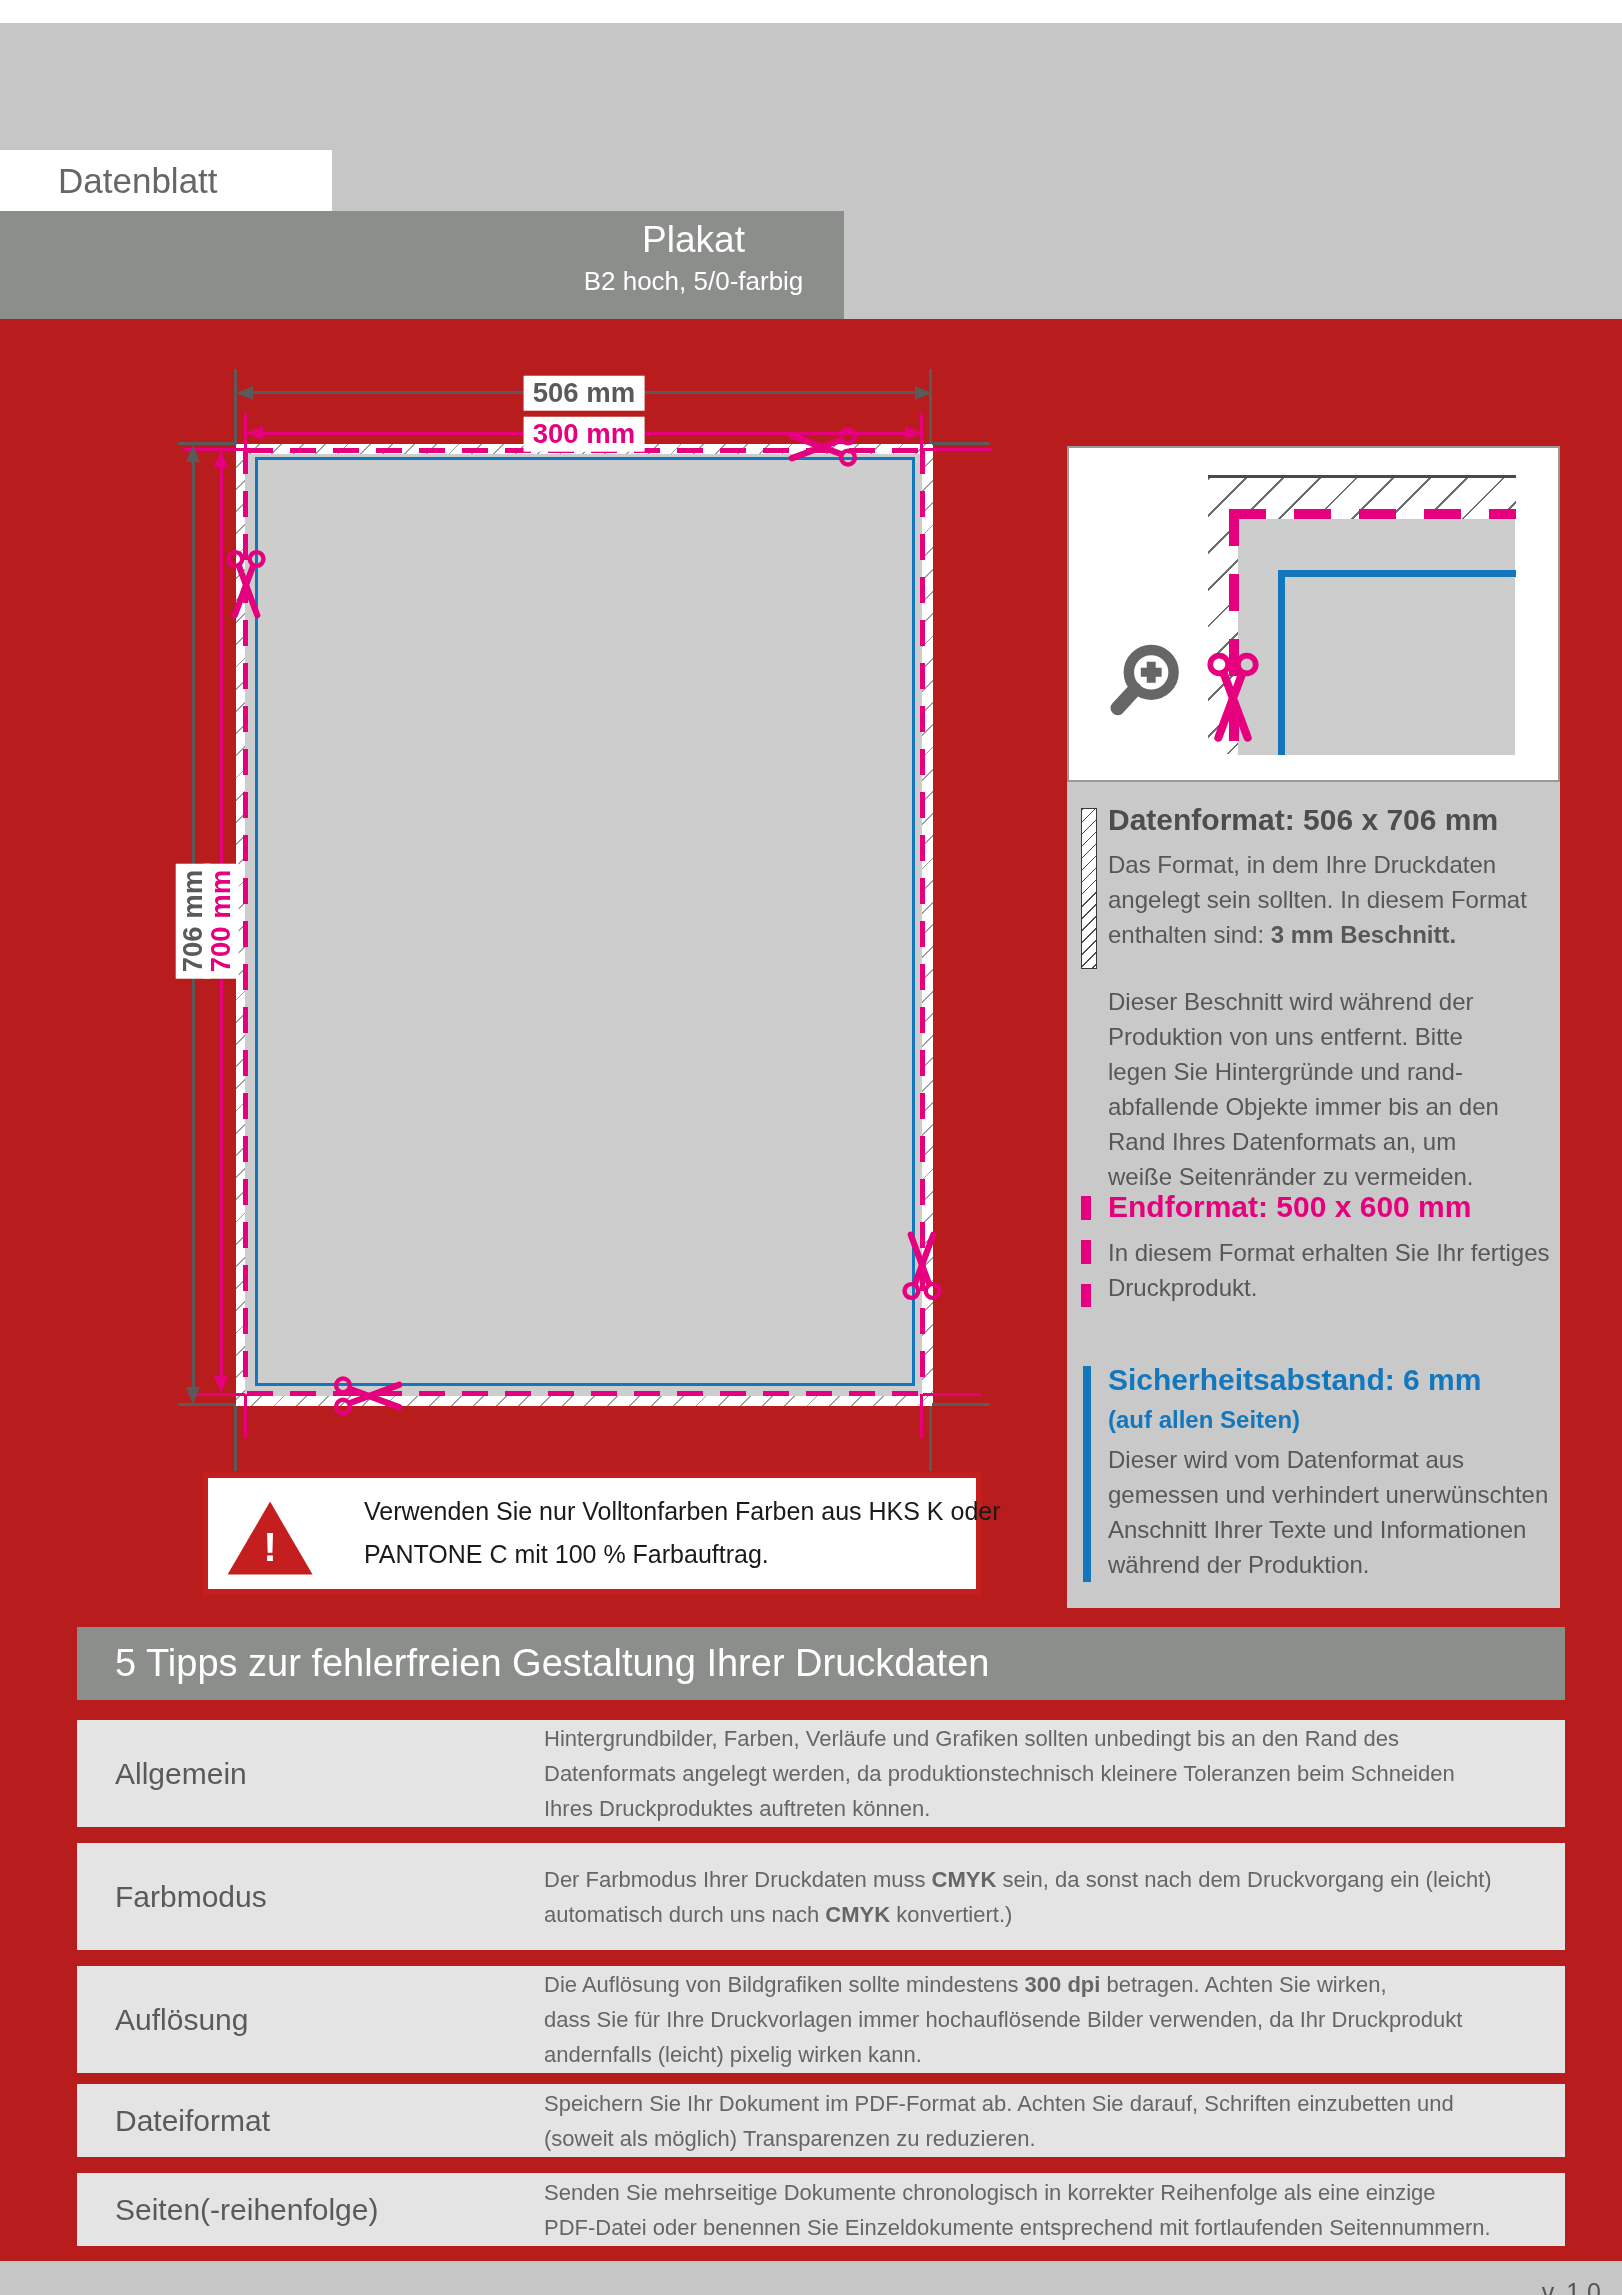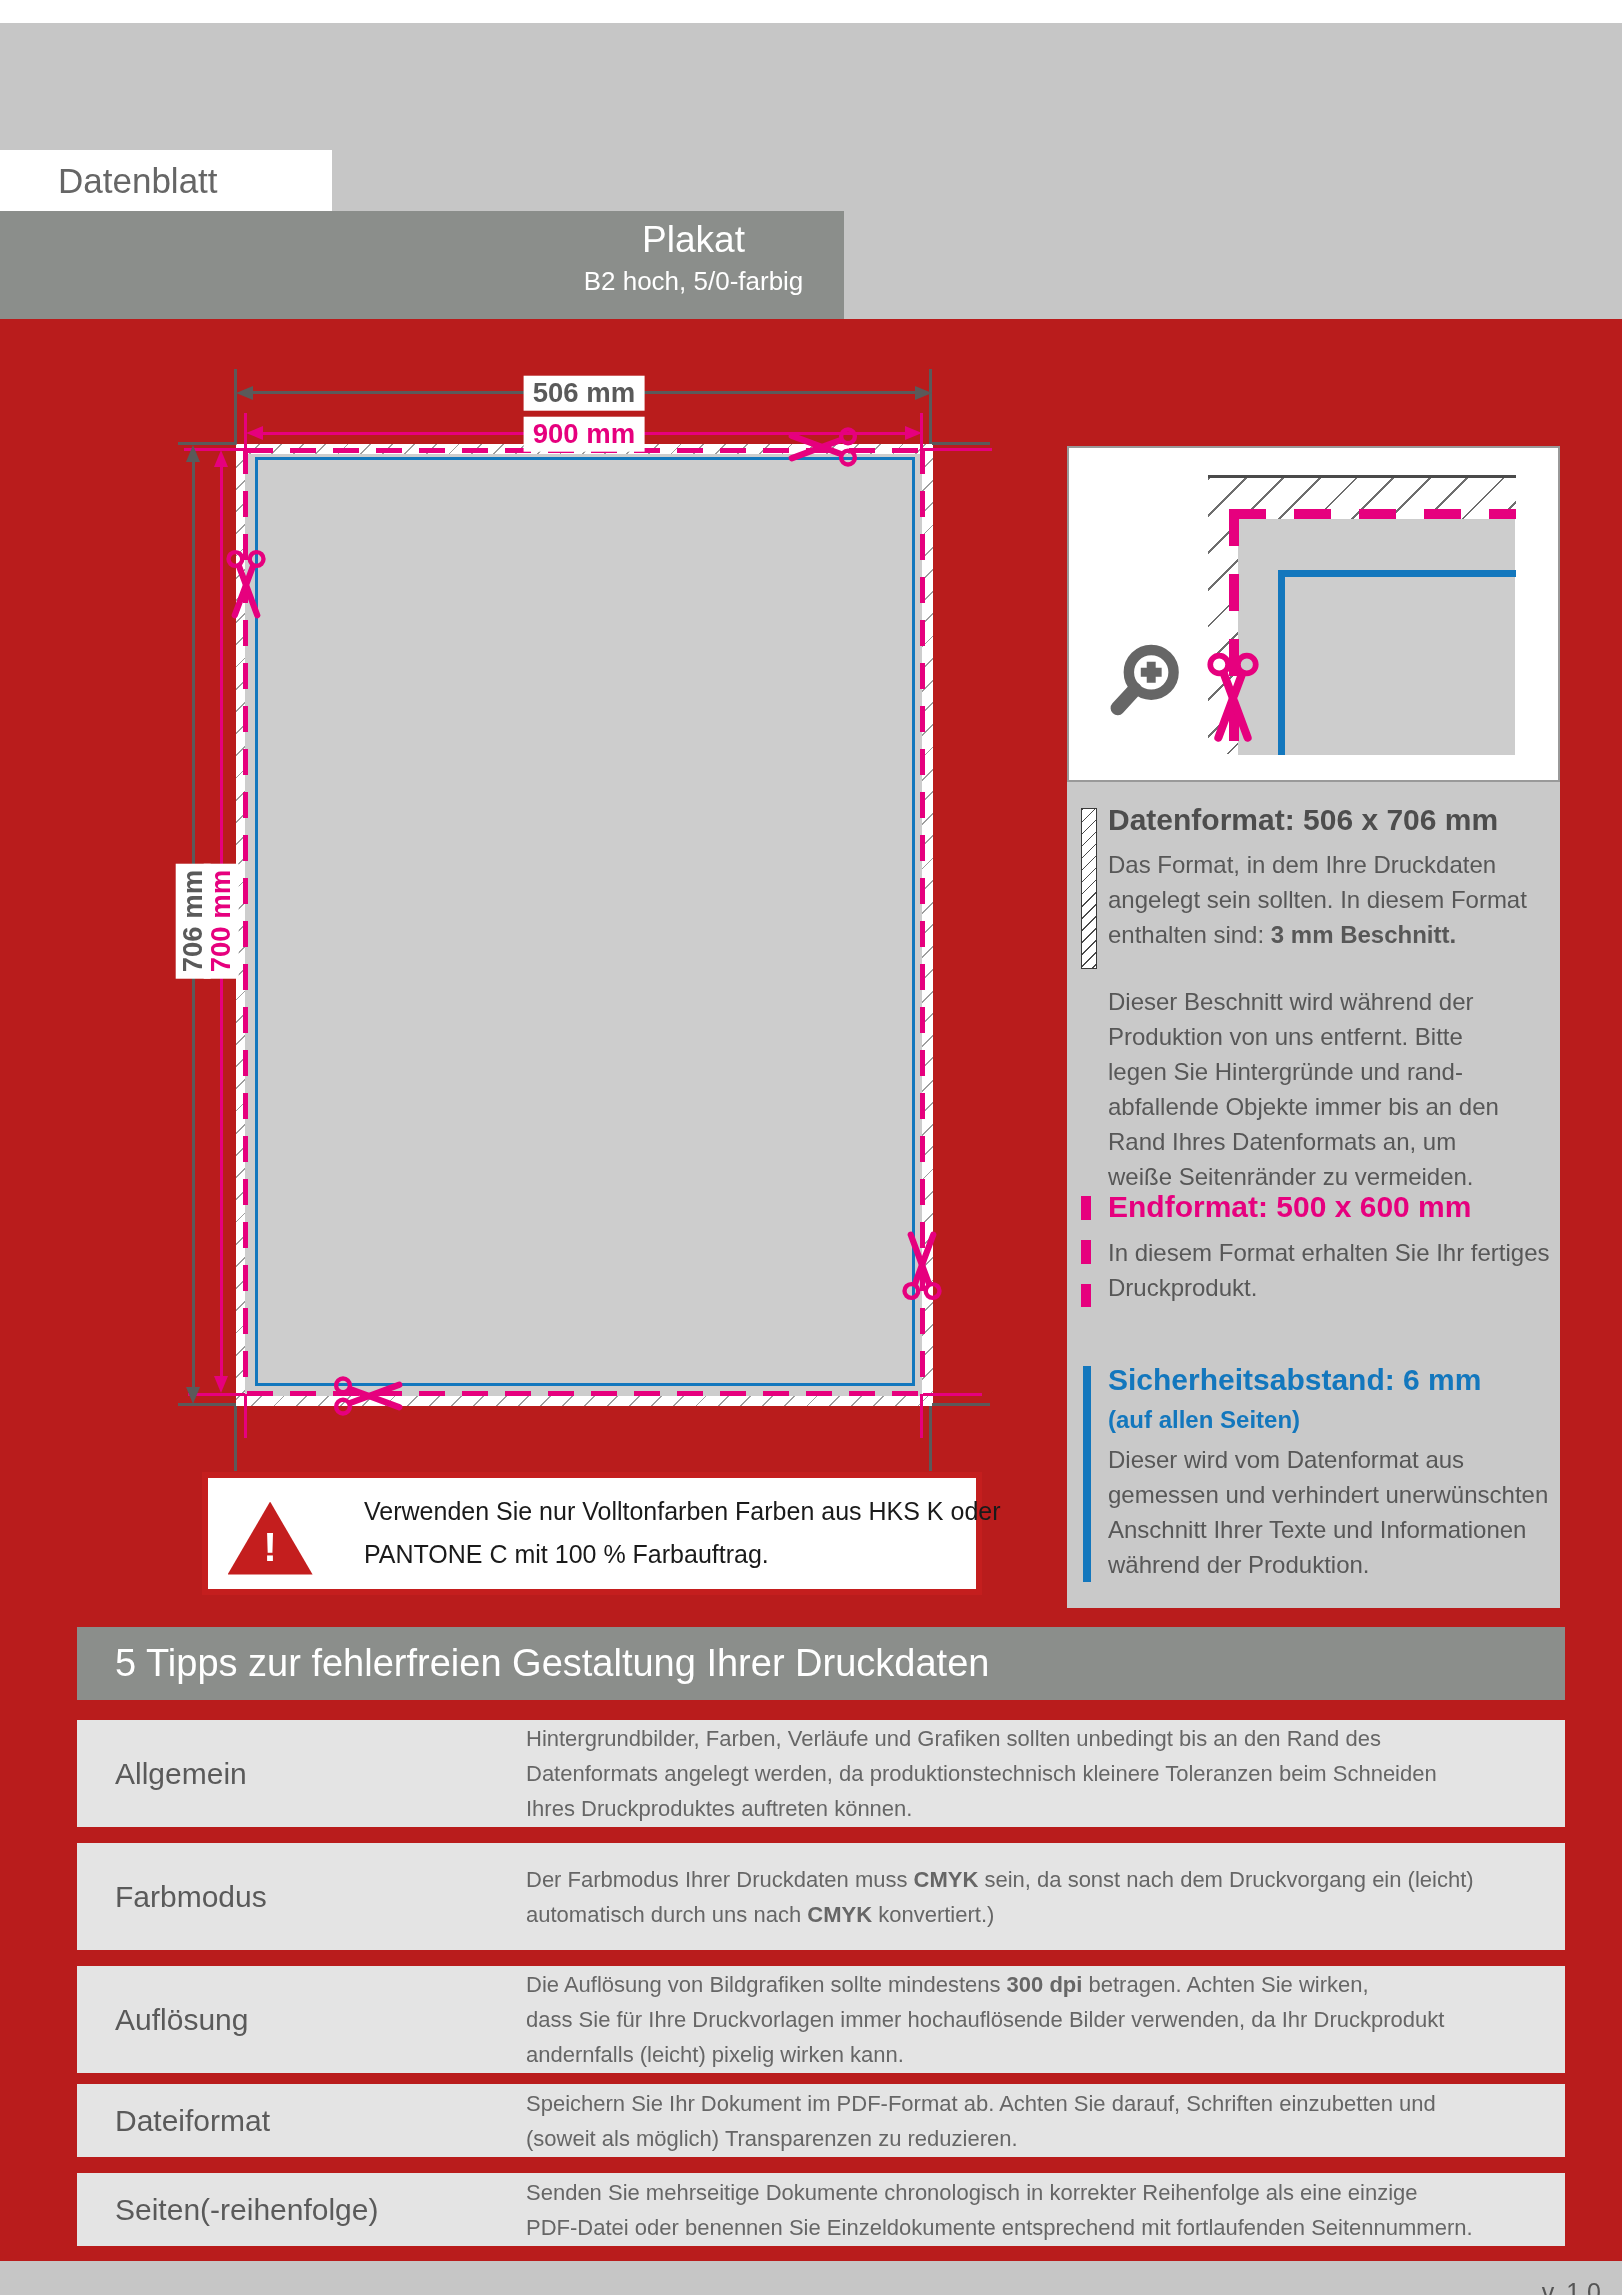--- a/index.html
+++ b/index.html
@@ -47,21 +47,21 @@
   .warnbox{left:202px;top:1449px;width:780px;height:123px;background:#fff;border:6.5px solid var(--red);box-sizing:border-box;}
   .warn-tri{position:absolute;left:19.6px;top:23.6px;width:85px;height:73px;background:var(--red);clip-path:polygon(50% 0,100% 100%,0 100%);display:flex;align-items:flex-end;justify-content:center;}
   .warn-tri span{color:#fff;font-weight:bold;font-size:41px;line-height:41px;padding-bottom:6.5px;}
   .warn-text{position:absolute;left:156px;top:0;height:110px;display:flex;flex-direction:column;justify-content:center;font-size:25px;color:#1a1a1a;}
   .warn-text div{line-height:43px;white-space:nowrap;}
   
   .tips-head{left:77px;top:1604px;width:1488px;height:73px;background:var(--band);display:flex;align-items:center;}
   .tips-head span{margin-left:38px;color:#fff;font-size:38px;}
   .row{left:77px;width:1488px;background:var(--row);}
   .row-label{position:absolute;left:38px;top:0;height:100%;display:flex;align-items:center;font-size:30px;color:#5a5a5a;white-space:nowrap;}
-  .row-body{position:absolute;left:449px;top:0;height:100%;display:flex;flex-direction:column;justify-content:center;font-size:22px;color:#666;}
+  .row-body{position:absolute;left:467px;top:0;height:100%;display:flex;flex-direction:column;justify-content:center;font-size:22px;color:#666;}
   .row-body .bl{line-height:35px;white-space:nowrap;}
   
   .footer{left:0;top:2238px;width:1623px;height:58px;background:var(--lgray);}
   .footer span{position:absolute;right:22px;top:17px;font-size:25px;color:#555;}
   .detailbox{left:1067px;top:423px;width:493px;height:336px;background:#fff;border:2px solid #999;box-sizing:border-box;}
 </style>
 </head>
 <body>
 
 <div id="page">
@@ -107,21 +107,21 @@
   <div class="abs" style="left:923px;top:1370px;width:59px;height:2.6px;background:var(--mag);"></div>
 
   <div class="abs" style="left:252px;top:368px;width:663px;height:2.6px;background:var(--dim);"></div>
   <div class="abs ah left" style="--c:var(--dim);left:236px;top:363px;"></div>
   <div class="abs ah right" style="--c:var(--dim);left:915px;top:363px;"></div>
   <span class="abs dim-label hor" style="left:584px;top:370px;color:var(--dim);">506 mm</span>
 
   <div class="abs" style="left:262px;top:409px;width:645px;height:2.6px;background:var(--mag);"></div>
   <div class="abs ah left" style="--c:var(--mag);left:246px;top:403px;"></div>
   <div class="abs ah right" style="--c:var(--mag);left:905px;top:403px;"></div>
-  <span class="abs dim-label hor" style="left:584px;top:411px;color:var(--mag);">900 mm</span>
+  <span class="abs dim-label hor" style="left:584px;top:411px;color:var(--mag);">300 mm</span>
 
   <div class="abs" style="left:192px;top:438px;width:2.6px;height:928px;background:var(--dim);"></div>
   <div class="abs ah up" style="--c:var(--dim);left:186px;top:422px;"></div>
   <div class="abs ah down" style="--c:var(--dim);left:186px;top:1364px;"></div>
   <span class="abs dim-label rot" style="left:193px;top:898px;color:var(--dim);">706 mm</span>
 
   <div class="abs" style="left:220px;top:442px;width:2.6px;height:912px;background:var(--mag);"></div>
   <div class="abs ah up" style="--c:var(--mag);left:214px;top:427px;"></div>
   <div class="abs ah down" style="--c:var(--mag);left:214px;top:1353px;"></div>
   <span class="abs dim-label rot" style="left:221px;top:898px;color:var(--mag);">700 mm</span>

